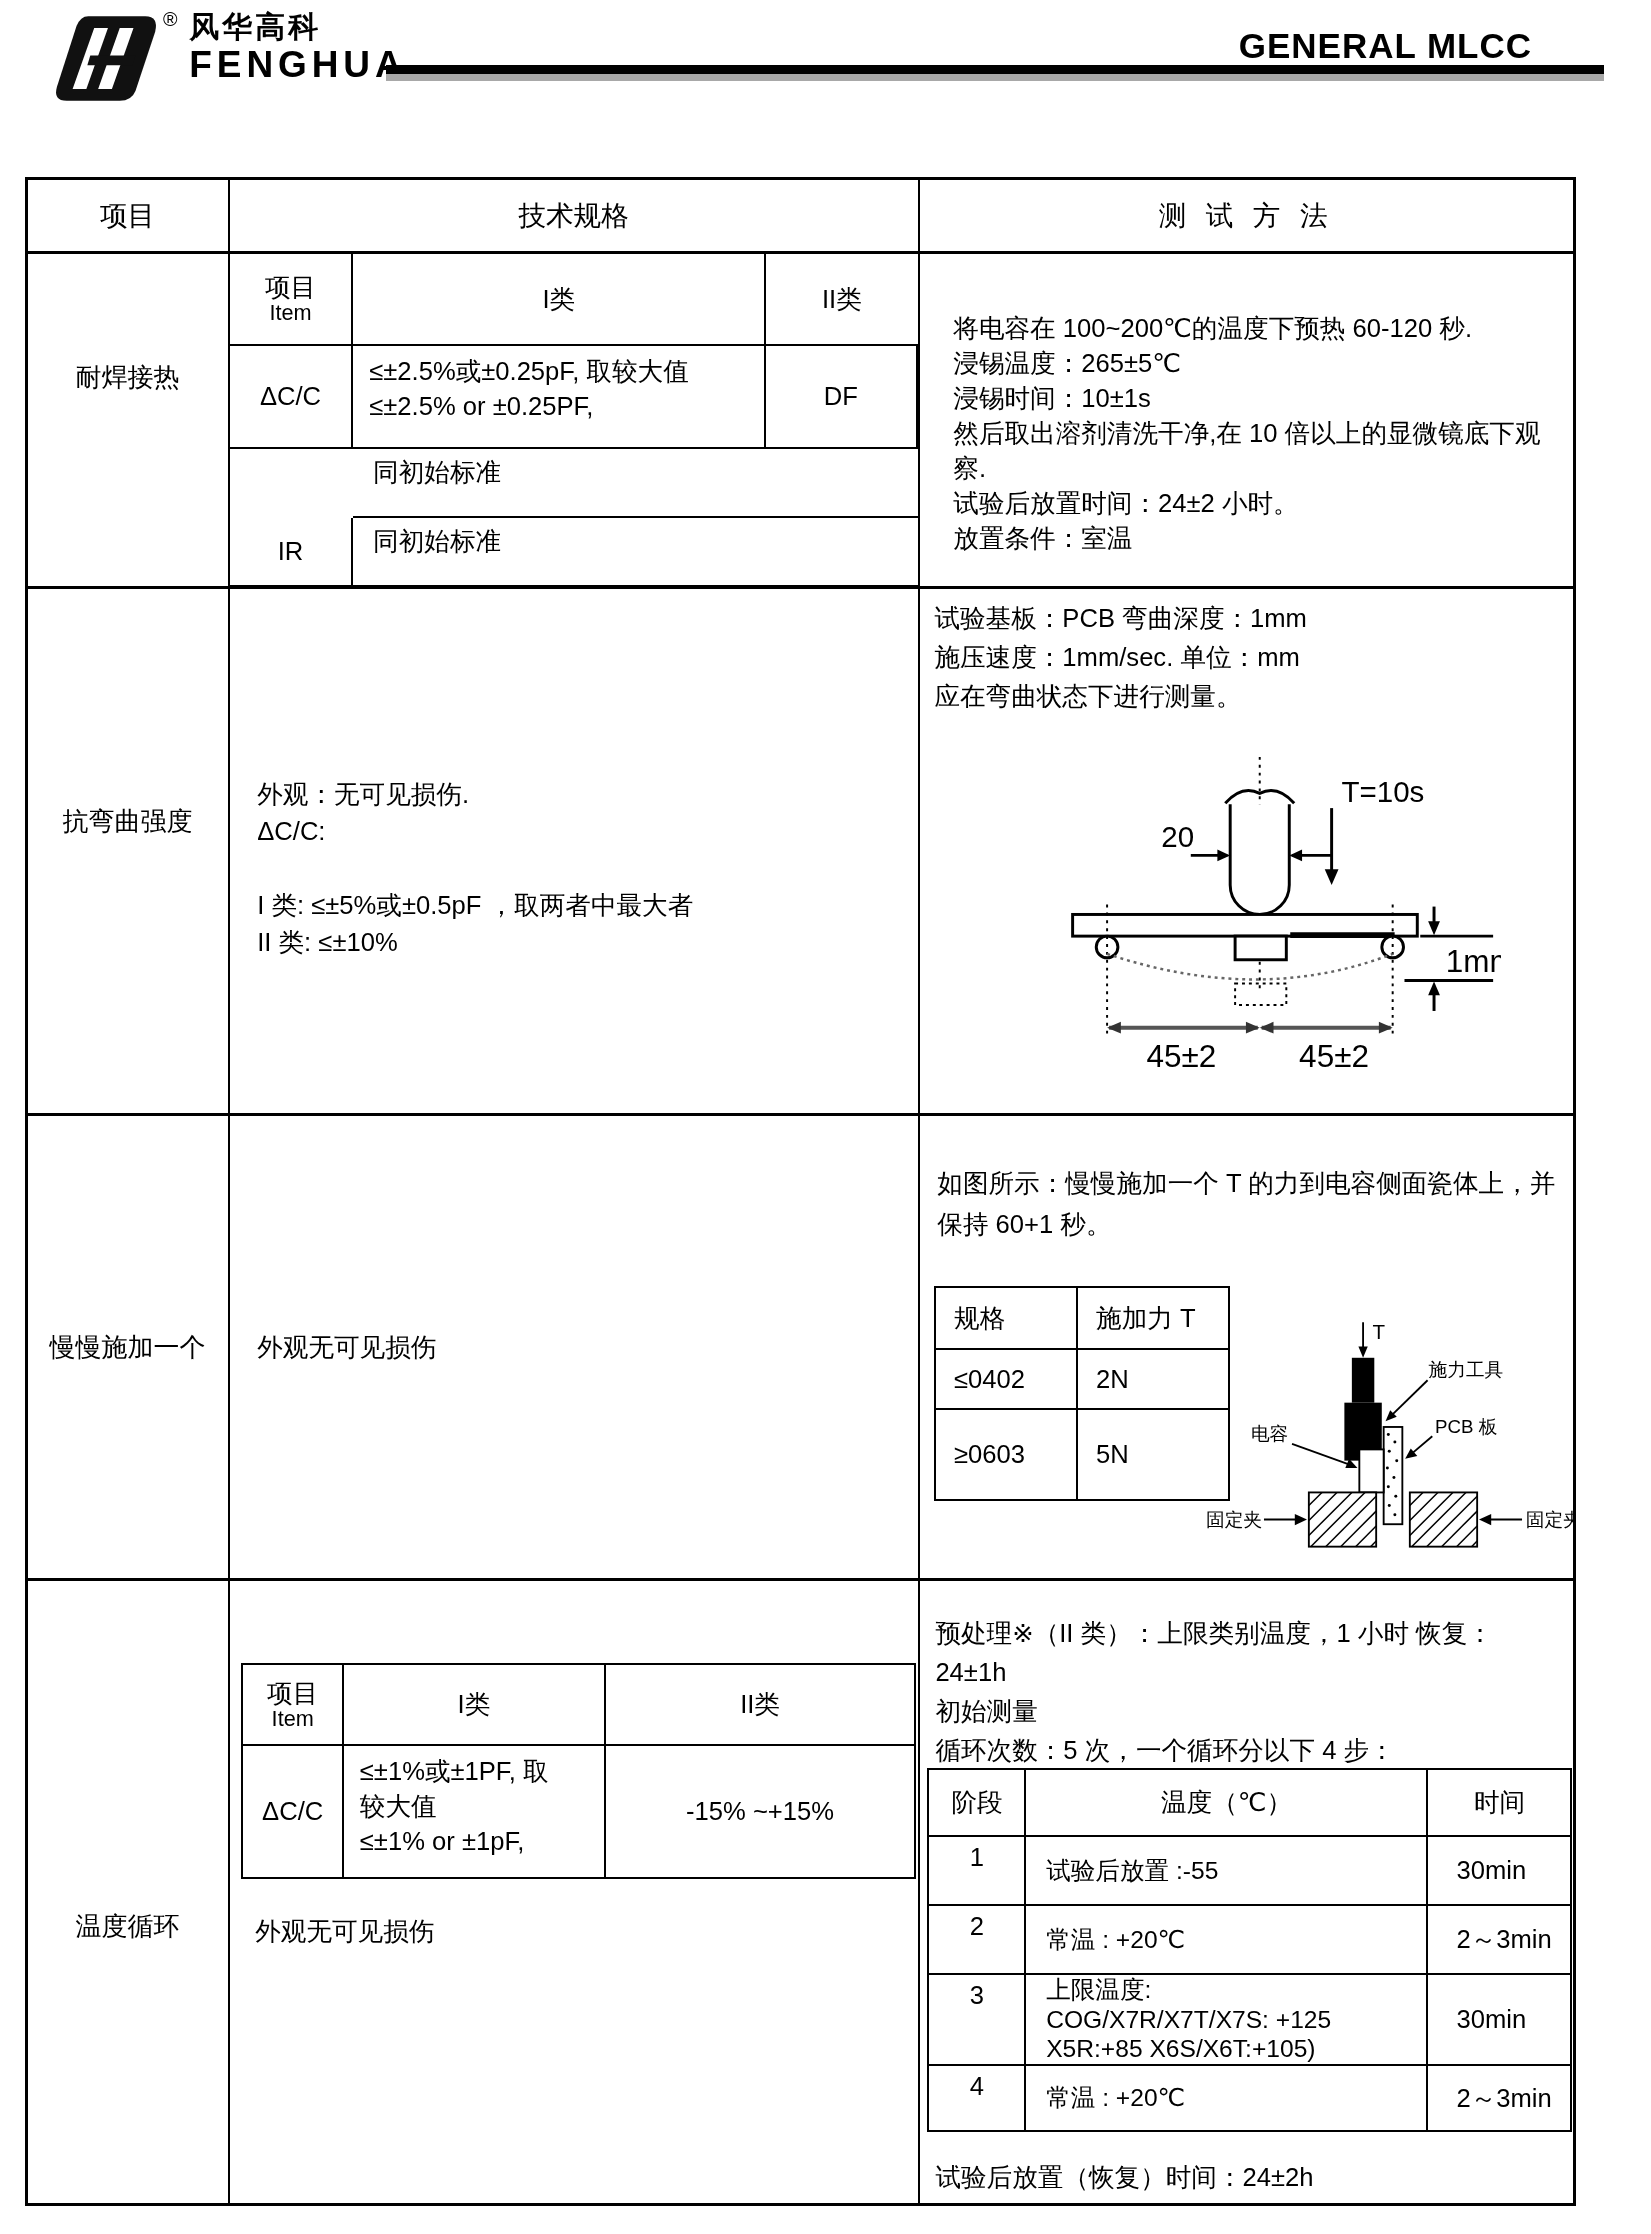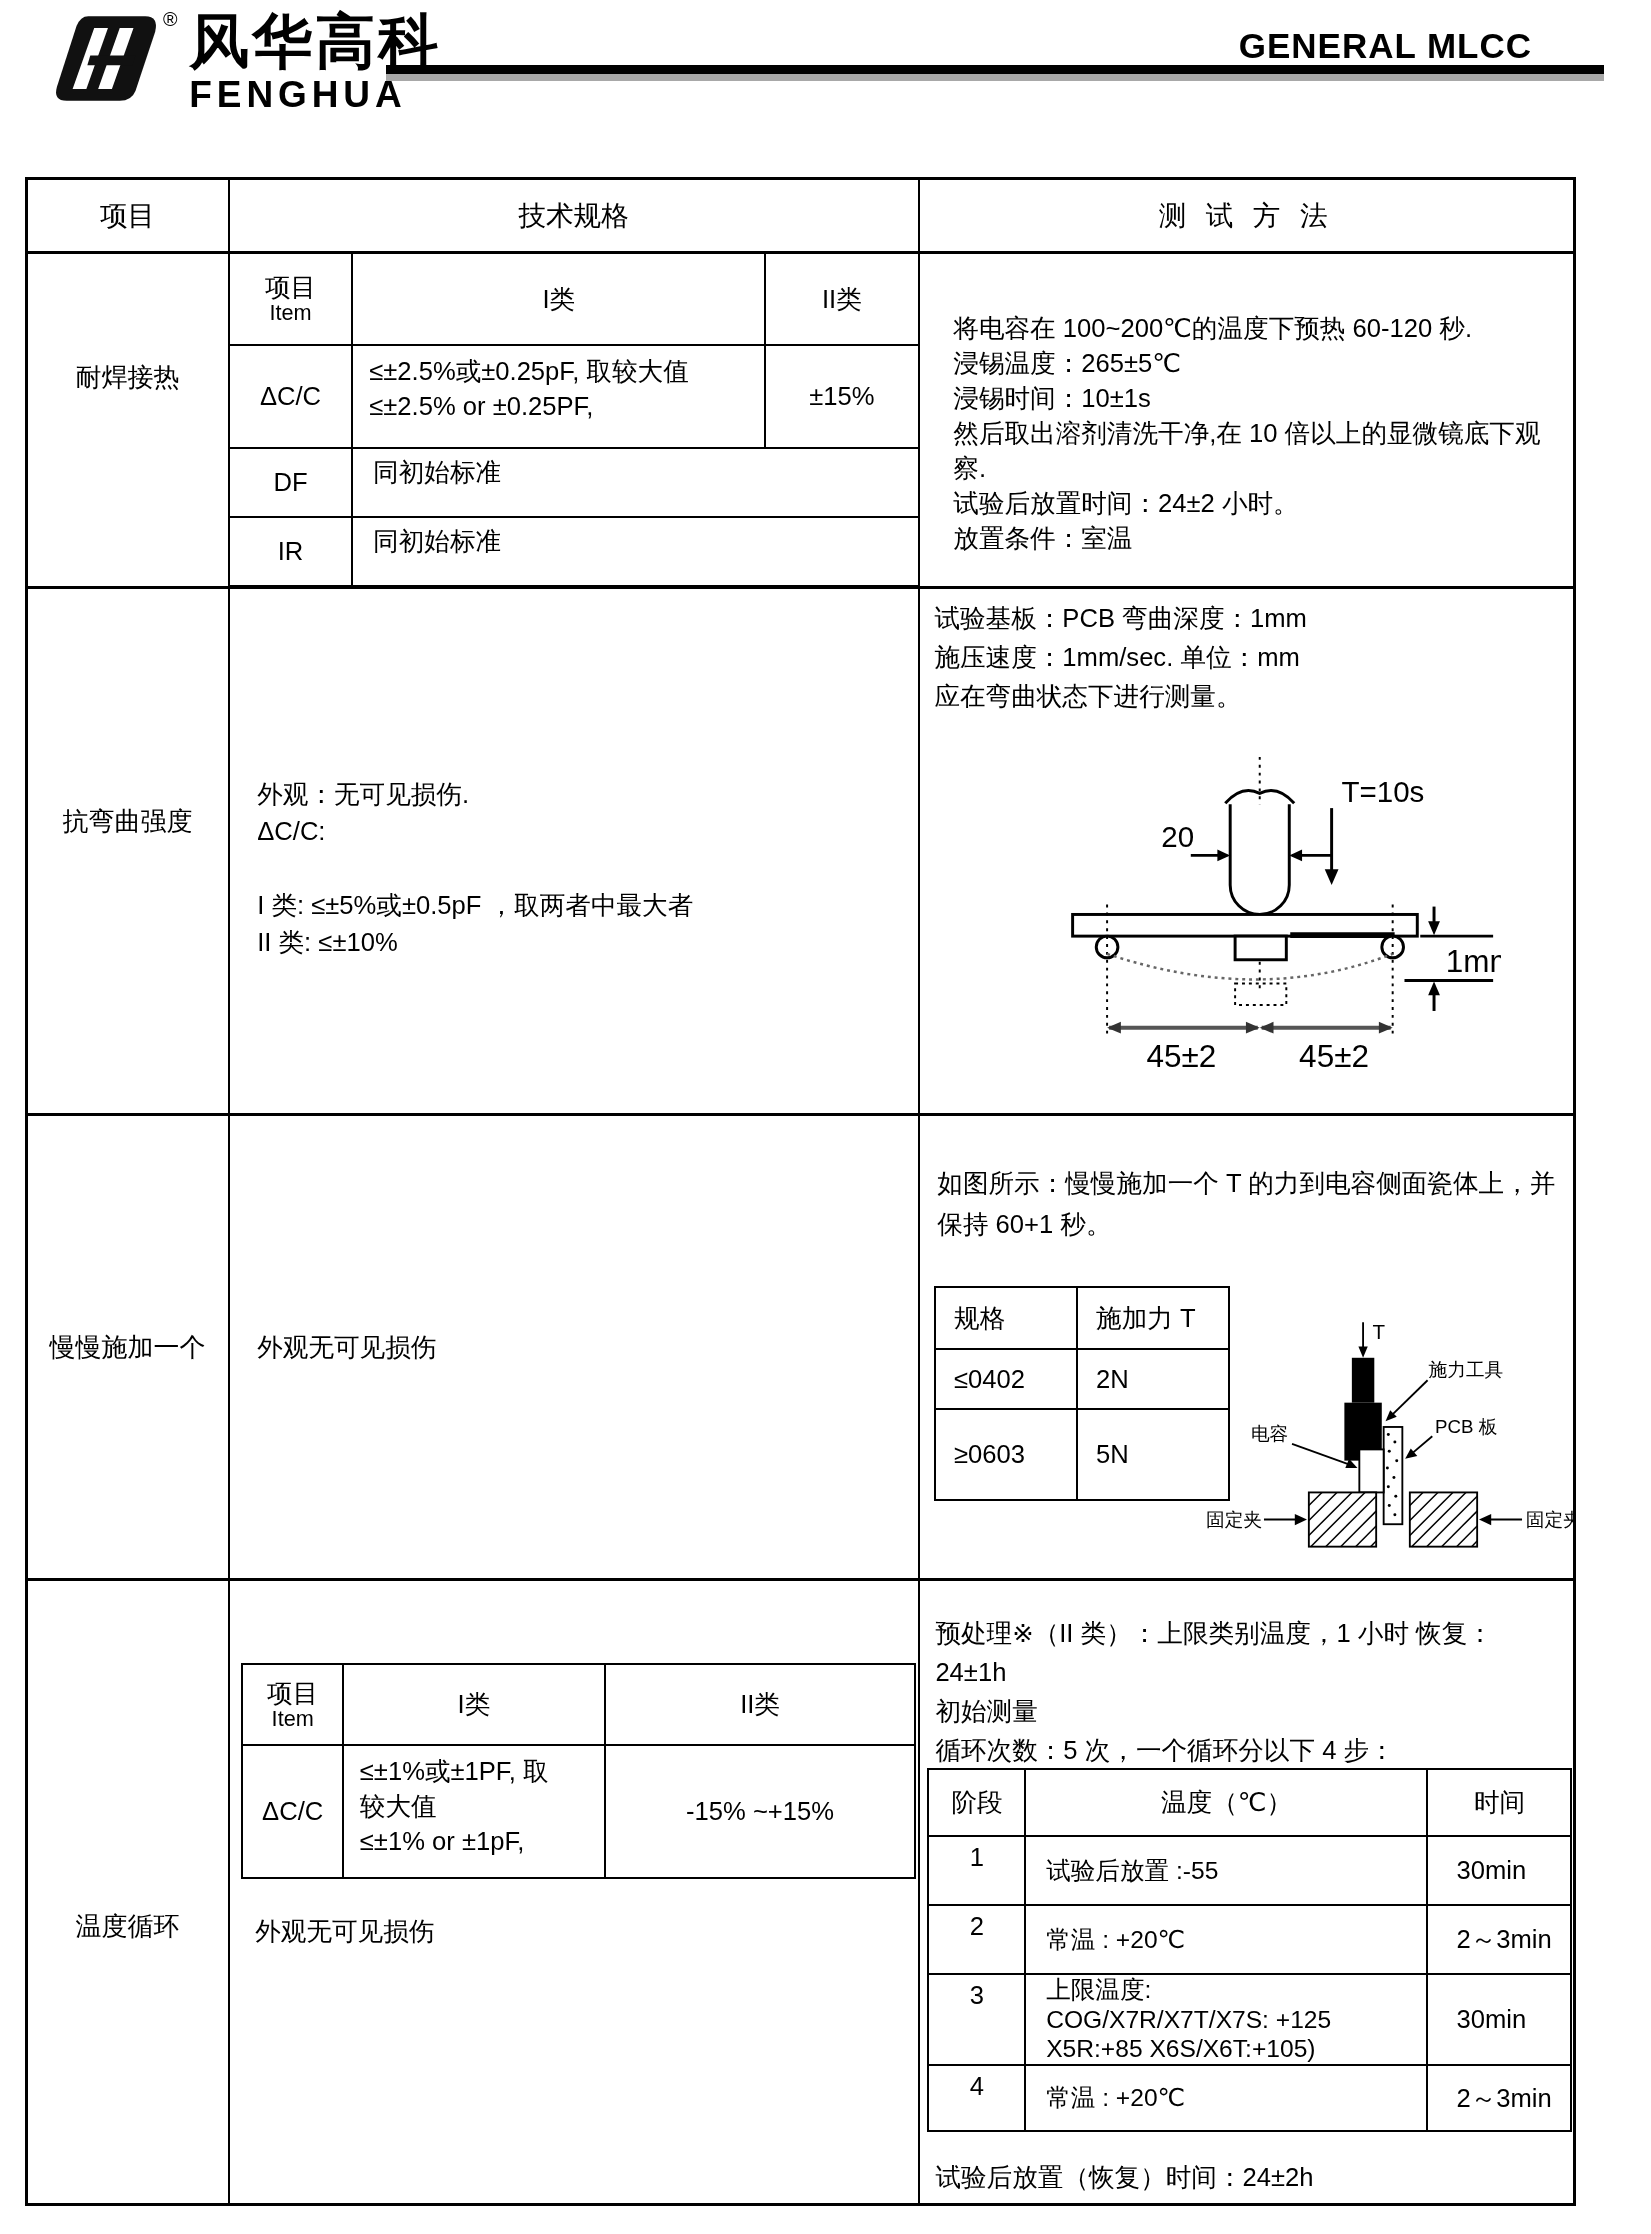--- a/index.html
+++ b/index.html
@@ -1,21 +1,21 @@
 <!DOCTYPE html>
 <html><head>
 <meta charset="utf-8">
 <style>
   html,body{margin:0;padding:0;background:#e8e8e8;}
   .page{position:relative;width:1652px;height:2234px;background:#fff;
         font-family:"Liberation Sans","DejaVu Sans",sans-serif;color:#000;overflow:hidden;}
   
   .logo{position:absolute;left:51px;top:11.8px;display:flex;align-items:flex-start;}
   .logo-text{margin-left:13.8px;line-height:1;}
-  .brand-cn{font-size:60px;font-weight:bold;letter-spacing:3px;}
+  .brand-cn{font-size:30px;font-weight:bold;letter-spacing:3px;}
   .brand-en{font-size:37px;font-weight:bold;letter-spacing:4.9px;margin-top:3.9px;}
   .reg{font-size:19.7px;position:relative;top:-3.9px;left:2px;}
   .doc-title{position:absolute;top:25.6px;right:120px;font-size:35px;font-weight:bold;letter-spacing:1px;}
   .rule{position:absolute;left:386px;top:65px;width:1218px;}
   .rule .b1{height:8.9px;background:#000;}
   .rule .b2{height:6.9px;background:#a8a8a8;}
   
   .tbl{position:absolute;left:24.6px;top:177px;width:1551px;height:2029px;border:3px solid #000;
        display:grid;grid-template-columns:202px 690px 1fr;grid-template-rows:74px 335px 527px 465px 1fr;
        box-sizing:border-box;font-size:25.6px;}
@@ -91,21 +91,20 @@
               <div>项目</div>
                <div class="en">Item</div>
             </div>
         </div>
         <div class="n">I类</div>
         <div class="n nr">II类</div>
 
         <div class="n">ΔC/C</div>
         <div class="n left specv txt">≤±2.5%或±0.25pF, 取较大值
 ≤±2.5% or ±0.25PF,</div>
-        <div class="n nr">±15%</div>
 
         <div class="n">DF</div>
         <div class="n nr left valcell" style="grid-column:2/4;">同初始标准</div>
 
         <div class="n">IR</div>
         <div class="n nr left valcell" style="grid-column:2/4;">同初始标准</div>
 
         <div class="n nr nb left" style="grid-column:1/4;padding-left:13.8px;">外观：无可见损伤 上锡率：≥95%</div>
       </div>
     </div>

